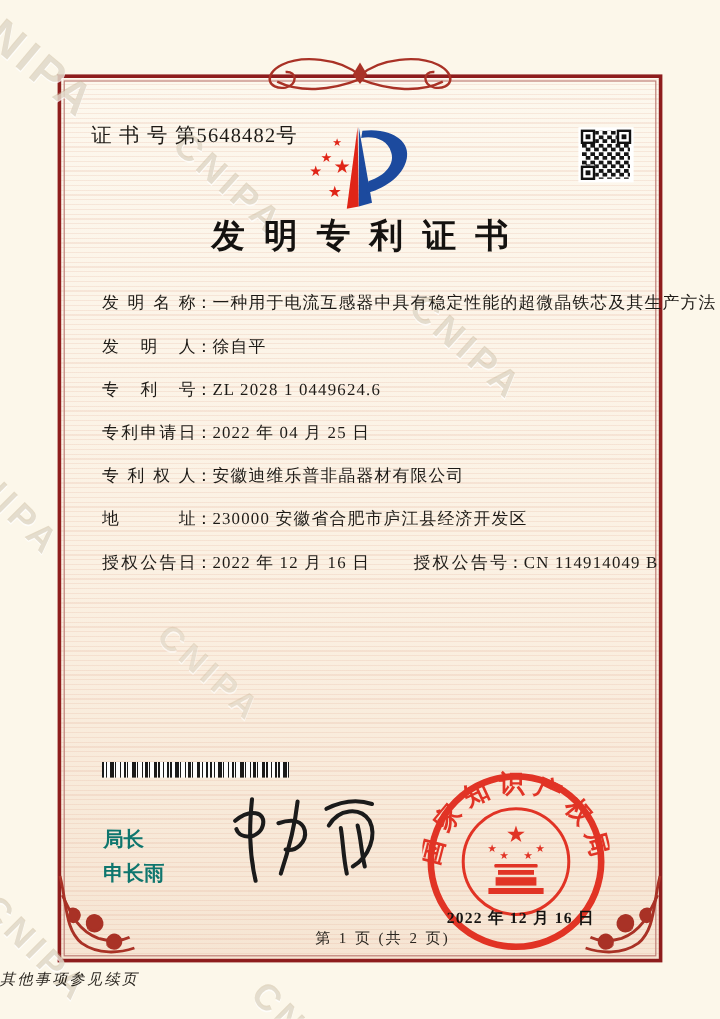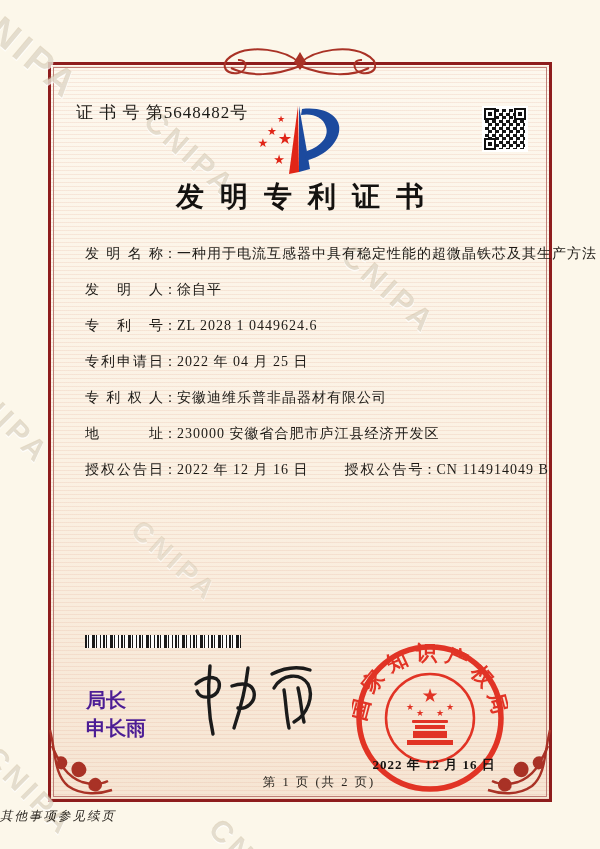--- a/index.html
+++ b/index.html
@@ -55,21 +55,21 @@
     font-style:italic; letter-spacing:.3px; color:#252019;
   }
   .legal p { margin:0; text-indent:2em; }
   .barcode { position:absolute; left:85px; top:635px; width:156px; height:13px;
     background:repeating-linear-gradient(90deg,
       #1a1a1a 0 2px,#fdfdfd 2px 3px,#1a1a1a 3px 4px,#fdfdfd 4px 7px,
       #1a1a1a 7px 10px,#fdfdfd 10px 11px,#1a1a1a 11px 12px,#fdfdfd 12px 15px,
       #1a1a1a 15px 16px,#fdfdfd 16px 18px); }
   .officer { position:absolute; left:86px; top:686px;
     font-family:"Liberation Sans","DejaVu Sans",sans-serif; font-weight:bold;
-    font-size:20px; line-height:28px; color:#4c1d95; }
+    font-size:17px; line-height:28px; color:#0f766e; }
   .signature { position:absolute; left:186px; top:650px; }
   .seal { position:absolute; left:352px; top:640px; opacity:.92; }
   .seal-date { position:absolute; left:366px; top:756px; width:136px; text-align:center;
     font-size:13px; font-weight:bold; color:#151311; letter-spacing:1px; z-index:5; }
   .page-info { position:absolute; left:0; right:0; top:774px; text-align:center;
     font-size:12.5px; letter-spacing:2px; color:#2a2620;margin-left:38px; }
   .footer-note { position:absolute; left:0; right:0; top:808px; 
     font-size:12.5px; font-style:italic; letter-spacing:2px; color:#2a2620; }
 </style>
 </head>

